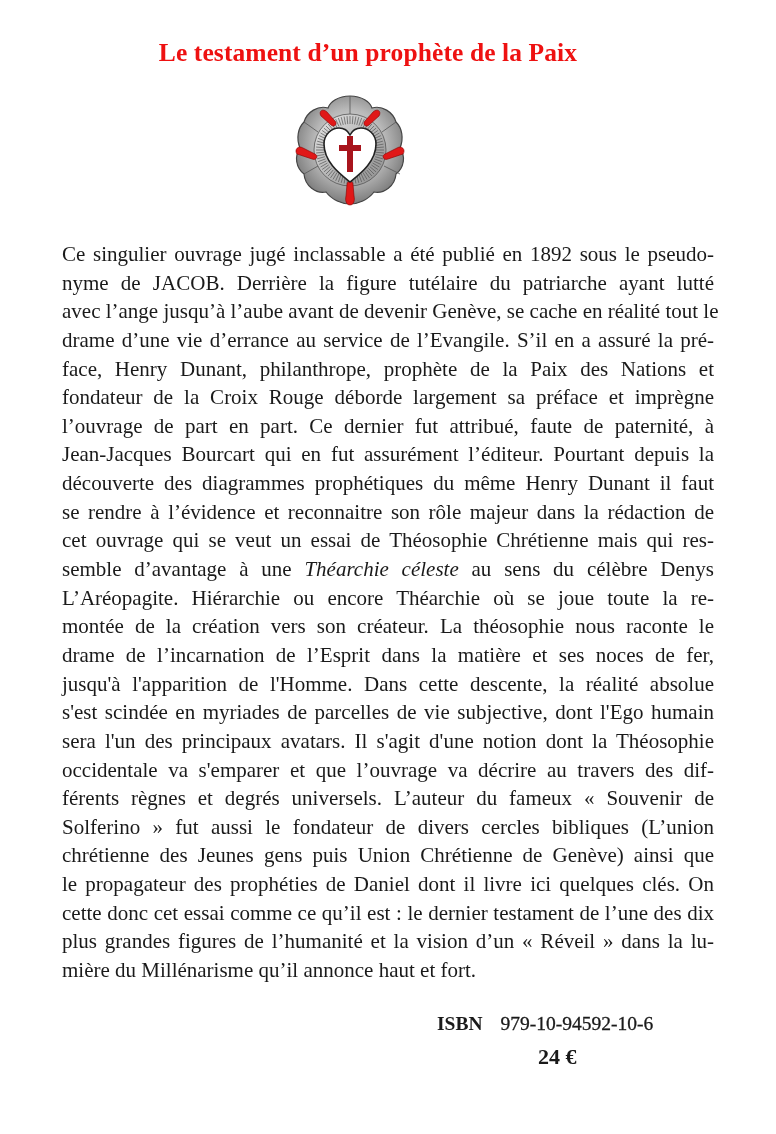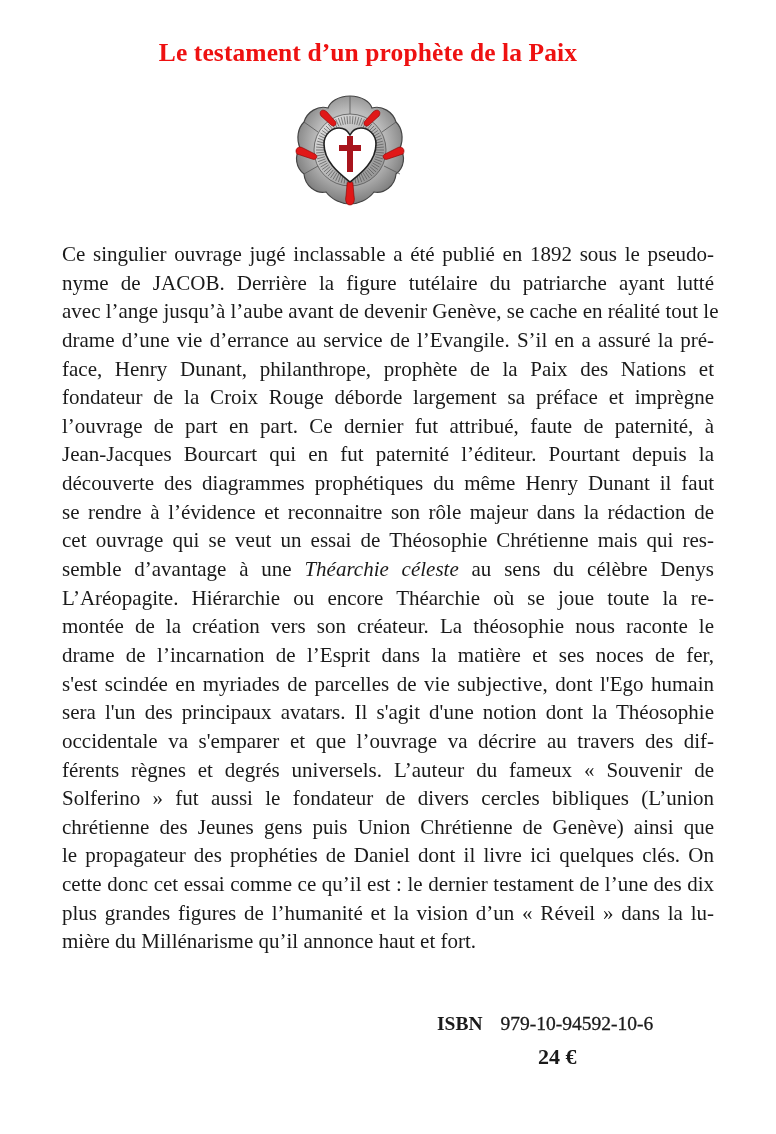--- a/index.html
+++ b/index.html
@@ -126,28 +126,29 @@
 </svg>
 
 <div class="body-text">
   <div class="line" style="display: block;">Ce singulier ouvrage jugé inclassable a été publié en 1892 sous le pseudo-</div>
   <div class="line" style="display: block;">nyme de JACOB. Derrière la figure tutélaire du patriarche ayant lutté</div>
   <div class="line" style="display: block;">avec l’ange jusqu’à l’aube avant de devenir Genève, se cache en réalité tout le</div>
   <div class="line" style="display: block;">drame d’une vie d’errance au service de l’Evangile. S’il en a assuré la pré-</div>
   <div class="line" style="display: block;">face, Henry Dunant, philanthrope, prophète de la Paix des Nations et</div>
   <div class="line" style="display: block;">fondateur de la Croix Rouge déborde largement sa préface et imprègne</div>
   <div class="line" style="display: block;">l’ouvrage de part en part. Ce dernier fut attribué, faute de paternité, à</div>
-  <div class="line" style="display: block;">Jean-Jacques Bourcart qui en fut paternité l’éditeur. Pourtant depuis la</div>
+  <div class="line" style="display: block;">Jean-Jacques Bourcart qui en fut assurément l’éditeur. Pourtant depuis la</div>
   <div class="line" style="display: block;">découverte des diagrammes prophétiques du même Henry Dunant il faut</div>
   <div class="line" style="display: block;">se rendre à l’évidence et reconnaitre son rôle majeur dans la rédaction de</div>
   <div class="line" style="display: block;">cet ouvrage qui se veut un essai de Théosophie Chrétienne mais qui res-</div>
   <div class="line" style="display: block;"><span>semble d’avantage à une </span><i>Théarchie céleste</i><span> au sens du célèbre Denys</span></div>
   <div class="line" style="display: block;">L’Aréopagite. Hiérarchie ou encore Théarchie où se joue toute la re-</div>
   <div class="line" style="display: block;">montée de la création vers son créateur. La théosophie nous raconte le</div>
   <div class="line" style="display: block;">drame de l’incarnation de l’Esprit dans la matière et ses noces de fer,</div>
+  <div class="line" style="display: block;">jusqu'à l'apparition de l'Homme. Dans cette descente, la réalité absolue</div>
   <div class="line" style="display: block;">s'est scindée en myriades de parcelles de vie subjective, dont l'Ego humain</div>
   <div class="line" style="display: block;">sera l'un des principaux avatars. Il s'agit d'une notion dont la Théosophie</div>
   <div class="line" style="display: block;">occidentale va s'emparer et que l’ouvrage va décrire au travers des dif-</div>
   <div class="line" style="display: block;">férents règnes et degrés universels. L’auteur du fameux  « Souvenir de</div>
   <div class="line" style="display: block;">Solferino » fut aussi le fondateur de divers cercles bibliques (L’union</div>
   <div class="line" style="display: block;">chrétienne des Jeunes gens puis Union Chrétienne de Genève) ainsi que</div>
   <div class="line" style="display: block;">le propagateur des prophéties de Daniel dont il livre ici quelques clés. On</div>
   <div class="line" style="display: block;">cette donc cet essai comme ce qu’il est : le dernier testament de l’une des dix</div>
   <div class="line" style="display: block;">plus grandes figures de l’humanité et la vision d’un « Réveil » dans la lu-</div>
   <div class="line last" style="display: block;">mière du Millénarisme qu’il annonce haut et fort.</div>

